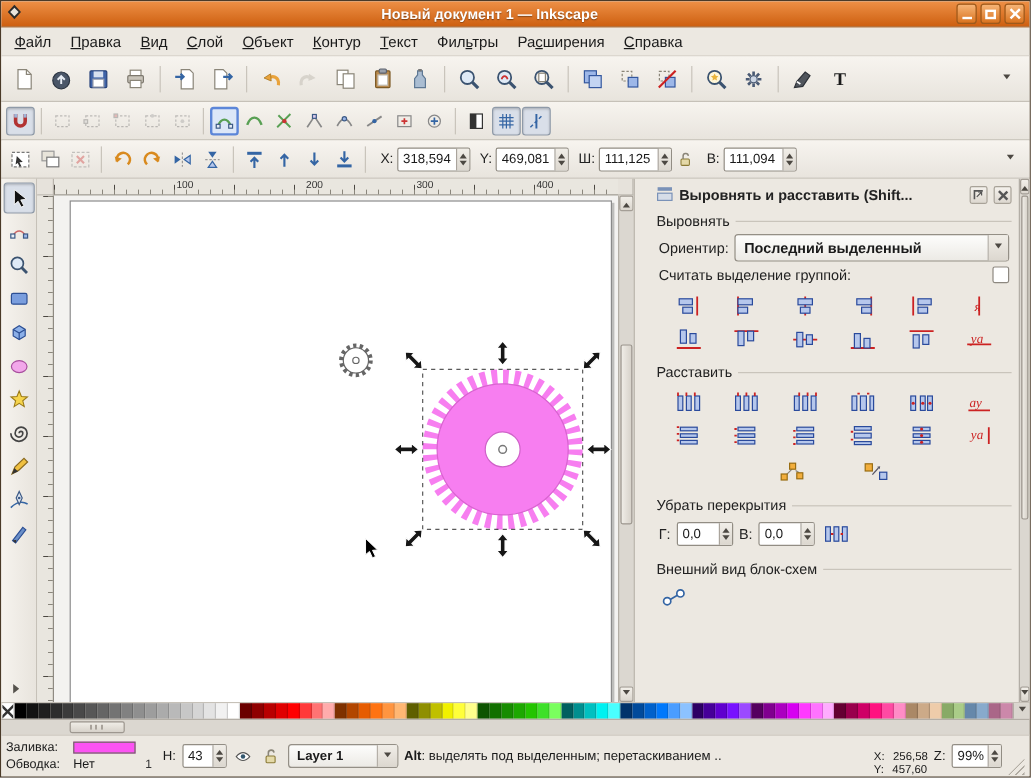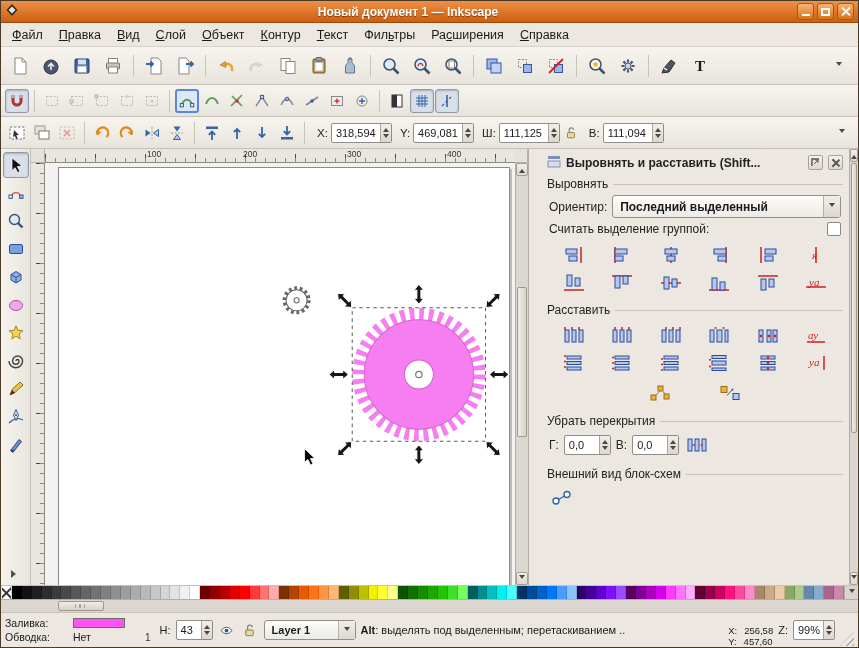--- a/index.html
+++ b/index.html
@@ -97,21 +97,21 @@
   .swatch.none::before,.swatch.none::after{content:"";position:absolute;left:50%;top:50%;width:1.5px;height:150%;background:#333;}
   .swatch.none::before{transform:translate(-50%,-50%) rotate(45deg);}
   .swatch.none::after{transform:translate(-50%,-50%) rotate(-45deg);}
   .pal-more{flex:0 0 14px;display:flex;align-items:center;justify-content:center;background:#dad6cf;border-left:1px solid #b3aea6;}
   .hscroll{flex:0 0 13px;position:relative;background:#dbd7d0;border-top:1px solid #b3aea6;}
   .hthumb{position:absolute;left:57px;top:1px;width:46px;height:10px;border:1px solid #9d978f;border-radius:2px;background:linear-gradient(#f0ede7,#d7d2ca);}
   .hthumb::after{content:"";position:absolute;left:16px;right:16px;top:2px;bottom:2px;background:repeating-linear-gradient(90deg,#a8a29a 0 1.5px,transparent 1.5px 4.5px);}
   
   .statusbar{flex:0 0 34px;display:flex;align-items:center;gap:5px;background:#ece8e1;border-top:1px solid #c6c1b8;padding:0 4px;font-size:11px;}
   .fsb{display:flex;flex-direction:column;gap:1px;}
-  .fsr{display:flex;align-items:center;gap:20px;height:13px;}
+  .fsr{display:flex;align-items:center;gap:8px;height:13px;}
   .fs-lbl{width:48px;font-size:10.5px;}
   .fill-sw{width:52px;height:10px;border:1px solid #6e6a64;}
   .stroke-val{font-size:10.5px;width:52px;}
   .sw1{font-size:10px;color:#333;}
   .o-lbl{margin-left:4px;}
   .mini-btn{width:18px;height:18px;display:flex;align-items:center;justify-content:center;border:1px solid transparent;border-radius:2px;flex:0 0 18px;}
   .layer-combo{width:92px;height:20px;flex:0 0 92px;}
   .msg{flex:1;white-space:nowrap;overflow:hidden;text-overflow:ellipsis;font-size:11px;min-width:0;}
   .coords{display:flex;flex-direction:column;justify-content:center;font-size:9.5px;line-height:11px;flex:0 0 auto;margin-top:12px;}
   .cv{display:inline-block;min-width:36px;text-align:right;}
@@ -592,21 +592,21 @@
         </span>
       <span class="tool-more">
           <i class="tri-rt"></i>
         </span>
     </div>
 
     <div class="canvas-zone">
       <div class="corner"></div>
       <div class="hruler">
           <span class="rlab" style="left: 102px;">100</span>
-          <span class="rlab" style="left: 198px;">200</span>
+          <span class="rlab" style="left: 210px;">200</span>
           <span class="rlab" style="left: 302px;">300</span>
           <span class="rlab" style="left: 402px;">400</span>
         </div>
       <div class="corner"></div>
       <div class="vruler"></div>
       <div class="canvas">
         <div class="page"></div>
         <svg class="overlay" viewBox="0 0 470 421" preserveAspectRatio="xMinYMin slice">
           <defs>
             <path id="dblarrow" d="M0 -10 L5 -4 L2 -4 L2 4 L5 4 L0 10 L-5 4 L-2 4 L-2 -4 L-5 -4 Z"></path>

